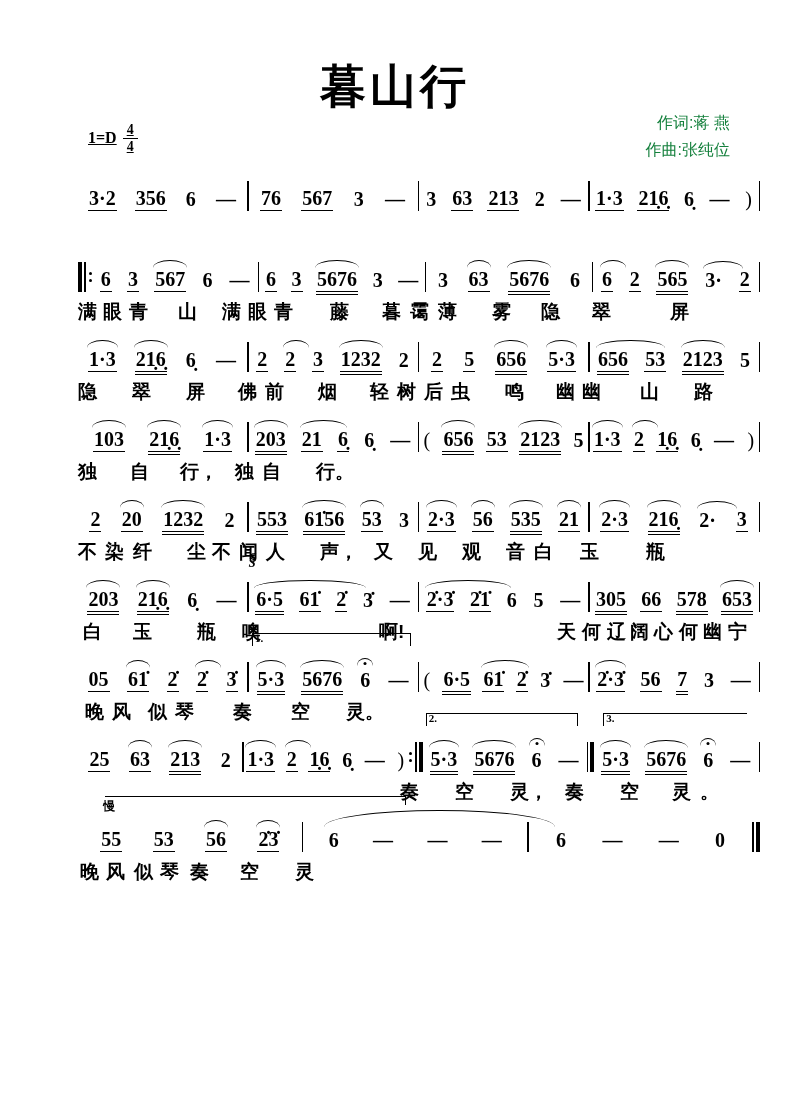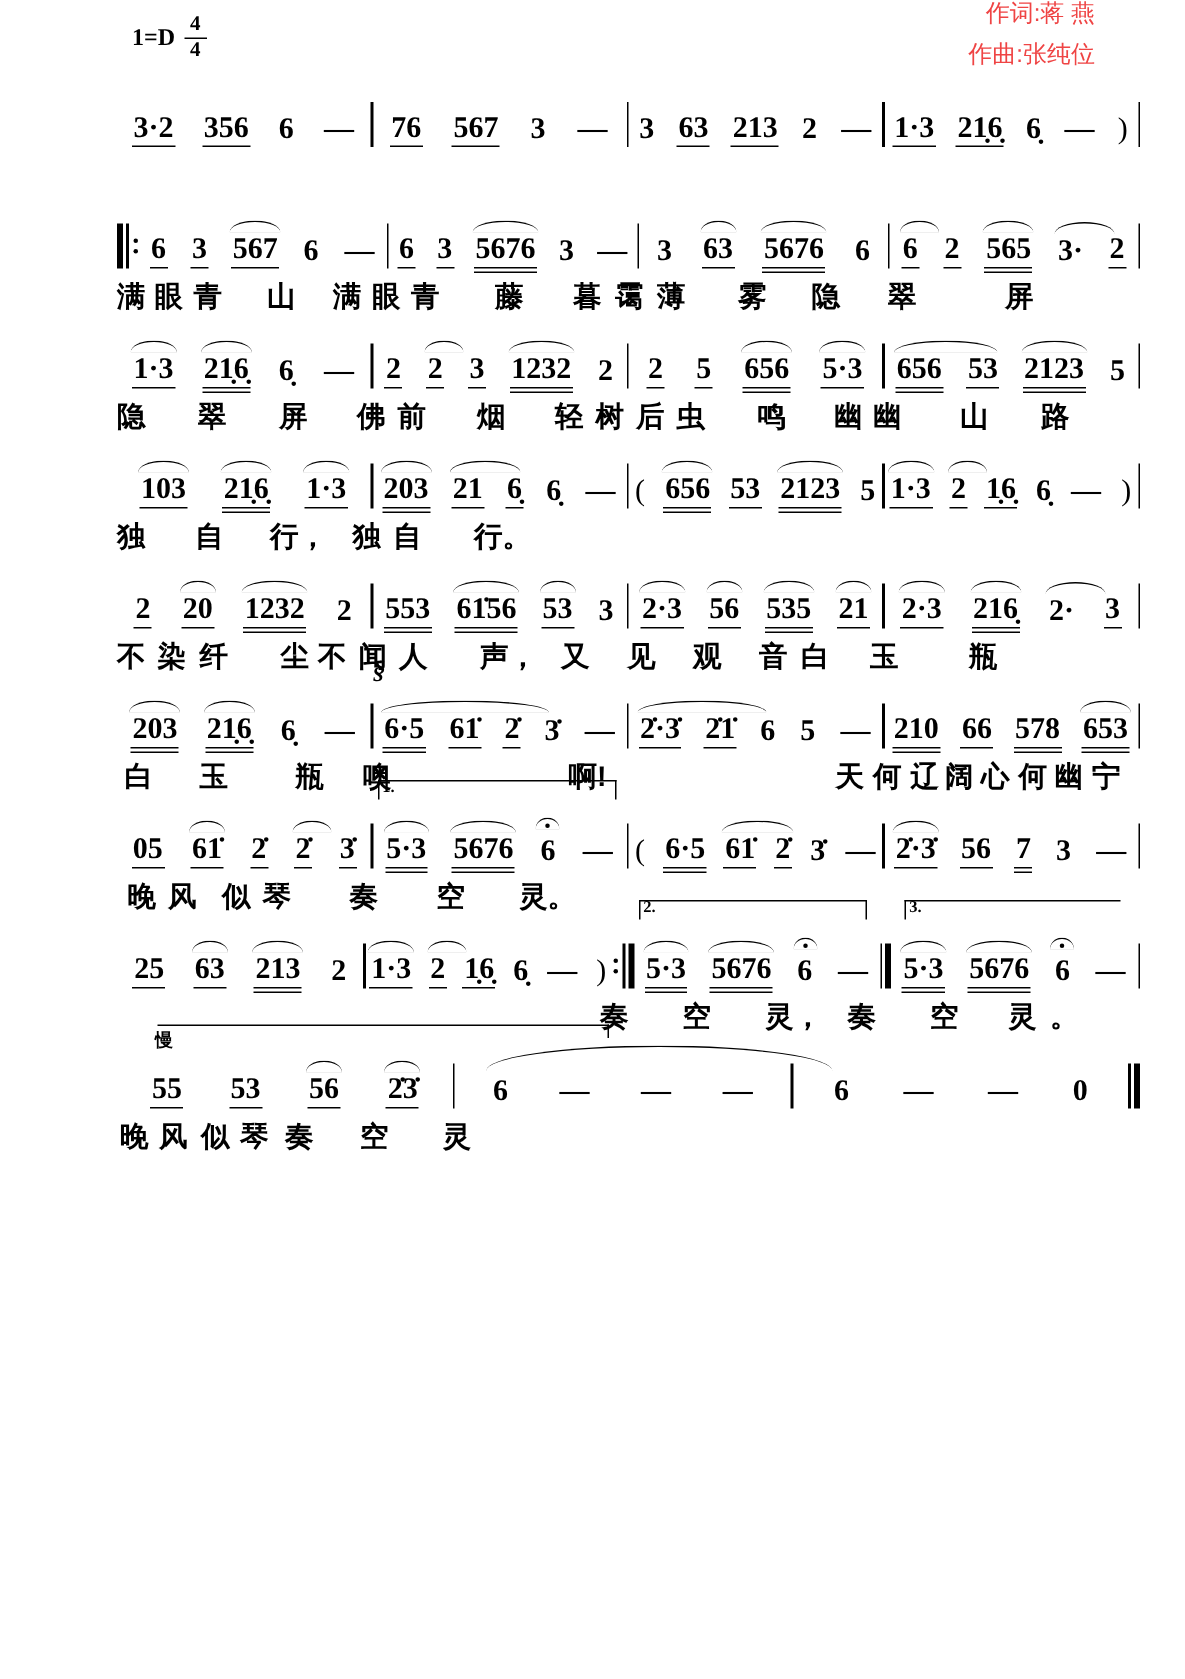--- a/index.html
+++ b/index.html
@@ -1,25 +1,25 @@
 <!DOCTYPE html>
 <html><head>
 <meta charset="utf-8">
 <style>
   html,body{margin:0;padding:0;background:#e8e8e8;}
   .page{position:relative;width:790px;height:1119px;background:#fff;margin:0 auto;overflow:hidden;
         font-family:"Liberation Serif",serif;color:#000;}
   
   .title{text-align:center;font:900 46px/1.1 "Liberation Serif",serif;letter-spacing:4px;margin:62px 0 0;}
   .meta{display:flex;justify-content:space-between;align-items:flex-start;margin:-4px 60px 14px 88px;}
-  .keysig{display:flex;align-items:center;gap:6px;font:700 16px "Liberation Serif",serif;margin-top:14px;}
+  .keysig{display:flex;align-items:center;gap:6px;font:700 16px "Liberation Serif",serif;margin-top:14px;text-decoration:underline;}
   .ts{display:inline-flex;flex-direction:column;line-height:1;font-size:14px;font-weight:700;text-align:center;}
   .ts .num{border-bottom:1.2px solid #000;padding:0 4px 1px;}
   .ts .den{padding:1px 4px 0;}
-  .credits{text-align:right;color:#ef4444;font:400 16px/1.7 "Liberation Sans",sans-serif;}
+  .credits{text-align:right;color:#15803d;font:400 16px/1.7 "Liberation Sans",sans-serif;}
   
   #score{padding:0 30px 0 78px;}
   .line{position:relative;margin-bottom:13px;}
   .line.sp{margin-bottom:47px;}
   .notes{display:flex;align-items:flex-end;position:relative;height:34px;}
   .measure{flex:1;display:flex;justify-content:space-evenly;align-items:flex-end;position:relative;padding:0 2px;min-width:0;gap:10px;}
   .tok{position:relative;display:inline-block;font:700 20px/1 "Liberation Serif",serif;padding:0 1px 2px;white-space:nowrap;}
   .tok.paren{font-weight:400;}
   .u1,.u2{border-bottom:1.5px solid #000;}
   .u2::after{content:"";position:absolute;left:0;right:0;bottom:-4px;border-bottom:1.5px solid #000;}
@@ -51,20 +51,21 @@
   
   .lyrics{position:relative;height:24px;margin:9px -30px 0 -78px;font:700 19px/1.2 "Liberation Sans",sans-serif;}
   .syl{position:absolute;top:0;white-space:nowrap;}
   
   .footnote{margin:24px 0 0 478px;color:#7d7d7d;font:400 15px "Liberation Sans",sans-serif;}
 </style>
 </head>
 <body>
 
 <div class="page">
+  <h1 class="title">暮山行</h1>
   <div class="meta">
     <div class="keysig">
       <span>1=D</span>
       <span class="ts">
         <span class="num">4</span>
         <span class="den">4</span>
       </span>
     </div>
     <div class="credits">
       <div>作词:蒋  燕</div>
@@ -374,21 +375,21 @@
             <span class="tok u1 arc a3">2̇·3̇</span>
             <span class="tok u1">2̇1̇</span>
             <span class="tok">6</span>
             <span class="tok">5</span>
             <span class="tok">—</span>
           </div>
           <span class="barg">
             <i class="bl"></i>
           </span>
           <div class="measure">
-            <span class="tok u2">210</span>
+            <span class="tok u2">305</span>
             <span class="tok u1">66</span>
             <span class="tok u2">578</span>
             <span class="tok u2 arc">653</span>
           </div>
           <span class="barg">
             <i class="bl"></i>
           </span>
           <div class="segno" style="left: 25%;">§</div>
         </div>
         <div class="lyrics">

